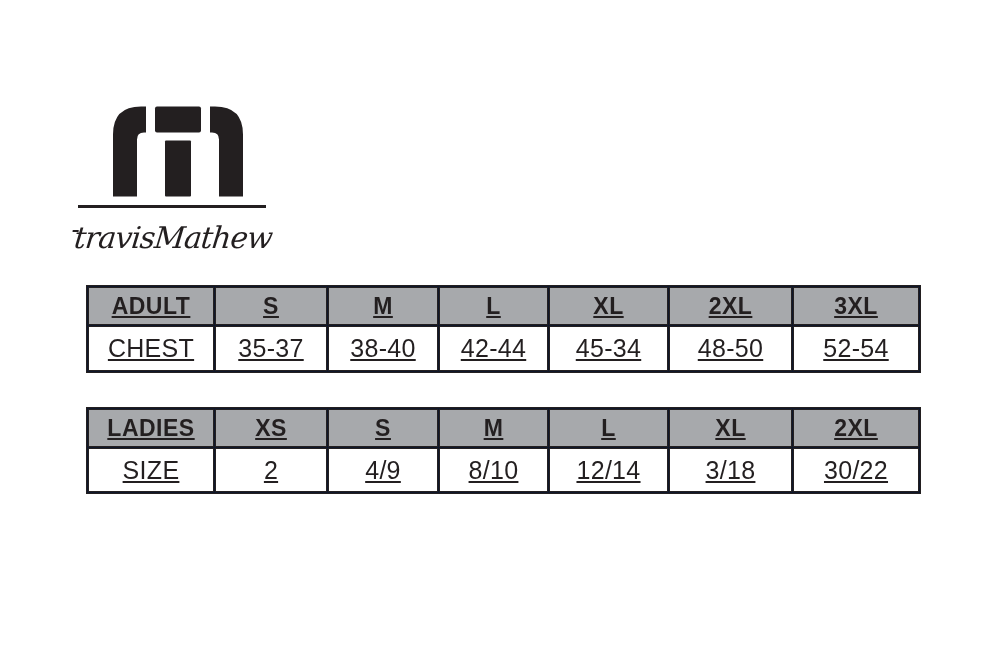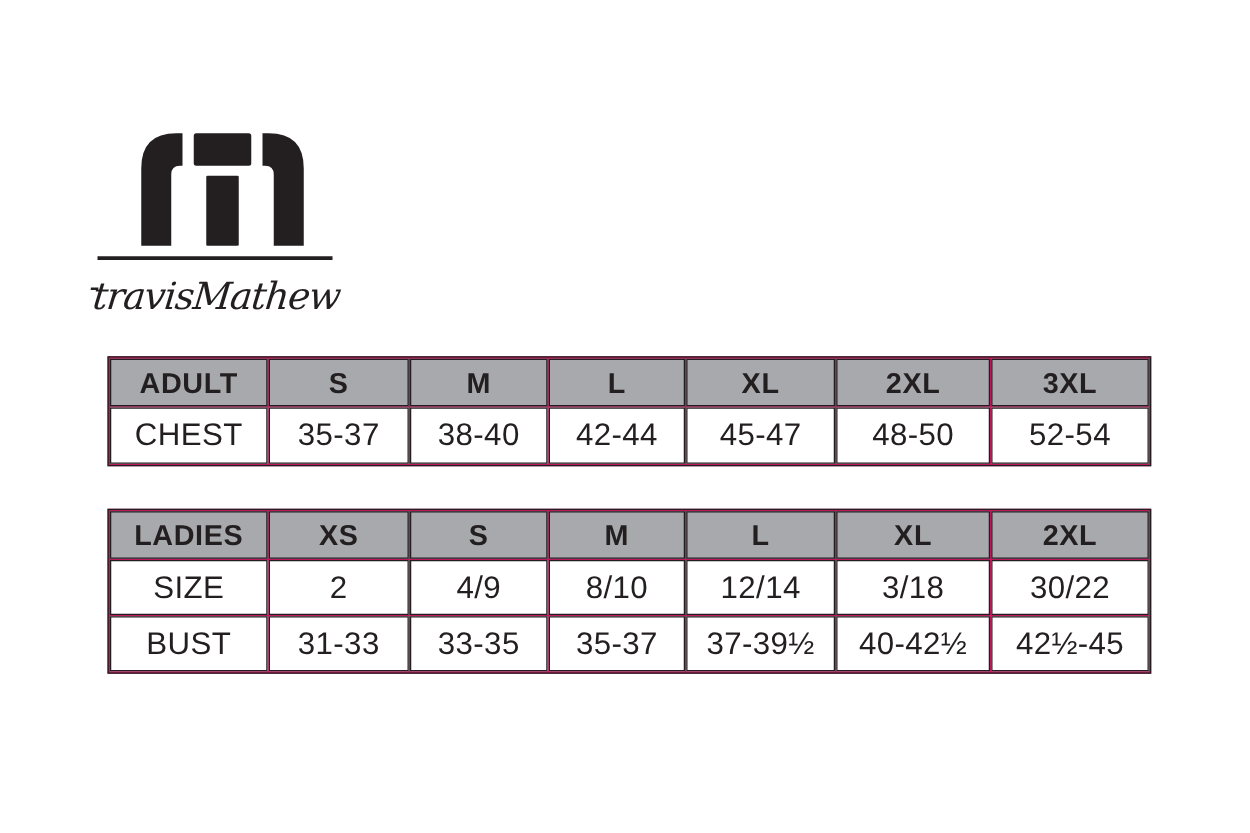--- a/index.html
+++ b/index.html
@@ -15,21 +15,21 @@
                display: flex; align-items: center; justify-content: center;
                font-family: "DejaVu Serif", serif; font-style: italic;
                font-size: 30px; letter-spacing: -1px; color: #231f20;
                transform: skewX(-6deg); white-space: nowrap; }
   .signature .flourish { display: inline-block; width: 26px; height: 2px;
                          background: #231f20; margin-right: -4px; transform: translateY(-6px); }
 
   
   table.size-table { position: absolute; left: 86px; border-collapse: separate;
                      border-spacing: 1px; table-layout: fixed; width: 826px;
-                     border: 1.5px solid #231f20; background: #be185d; }
+                     border: 1.5px solid #231f20; background: #0f172a; text-decoration: underline; }
   table#adult-table  { top: 285px; }
   table#ladies-table { top: 407px; }
   .size-table td, .size-table th { border: 1.5px solid #231f20; text-align: center;
                                    vertical-align: middle; background: #ffffff;
                                    overflow: hidden; }
   .size-table th { background: #a7a9ac; font-weight: bold; font-size: 23px;
                    letter-spacing: 0.5px; height: 38px; }
   .size-table td { font-size: 25px; font-weight: normal; height: 44px; letter-spacing: 0.3px; }
   #adult-table td { height: 45px; margin-top: 32px; }
   col.c0 { width: 126px; } col.c1 { width: 112px; } col.c2 { width: 110px; }
@@ -73,21 +73,21 @@
       <th>L</th>
       <th>XL</th>
       <th>2XL</th>
       <th>3XL</th>
     </tr>
     <tr>
       <td>CHEST</td>
       <td>35-37</td>
       <td>38-40</td>
       <td>42-44</td>
-      <td>45-47</td>
+      <td>45-34</td>
       <td>48-50</td>
       <td>52-54</td>
     </tr>
   </tbody>
     </table>
 
   <table class="size-table" id="ladies-table">
     <colgroup>
       <col class="c0">
         <col class="c1">
@@ -109,25 +109,16 @@
     </tr>
     <tr>
       <td>SIZE</td>
       <td>2</td>
       <td>4/9</td>
       <td>8/10</td>
       <td>12/14</td>
       <td>3/18</td>
       <td>30/22</td>
     </tr>
-    <tr>
-      <td>BUST</td>
-      <td>31-33</td>
-      <td>33-35</td>
-      <td>35-37</td>
-      <td>37-39½</td>
-      <td>40-42½</td>
-      <td>42½-45</td>
-    </tr>
   </tbody>
     </table>
 
 </div>
 
 </body></html>

